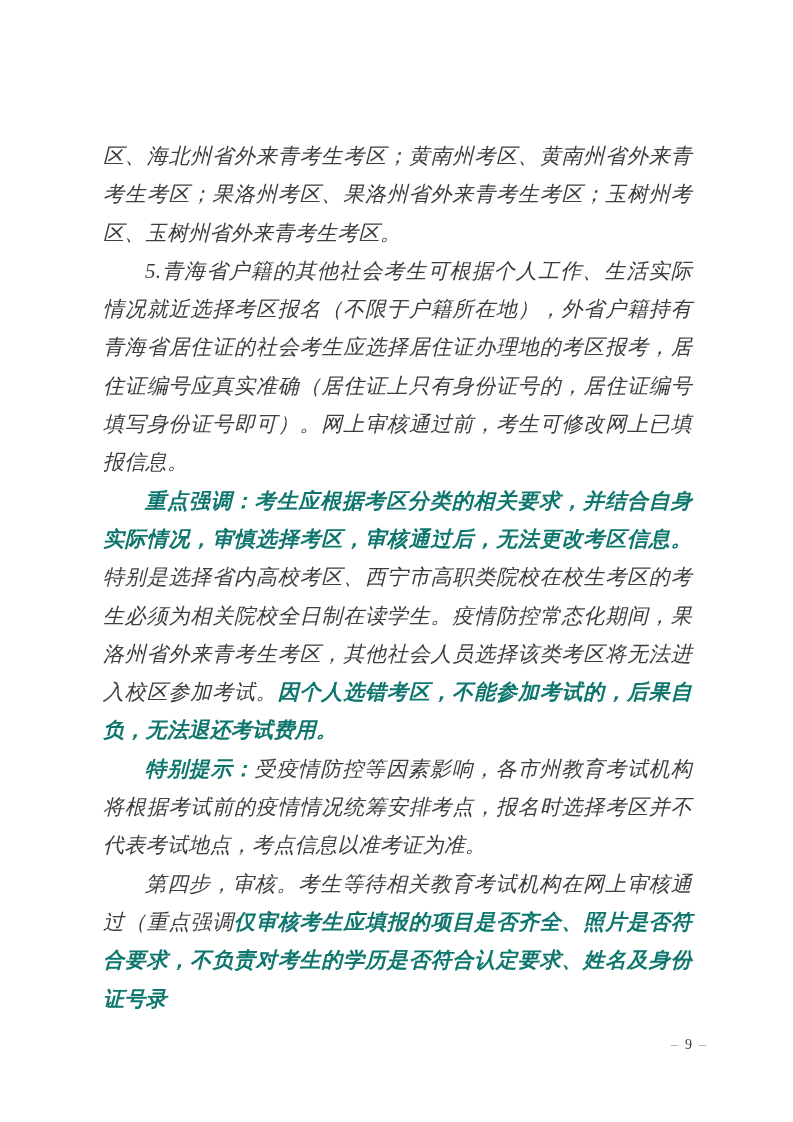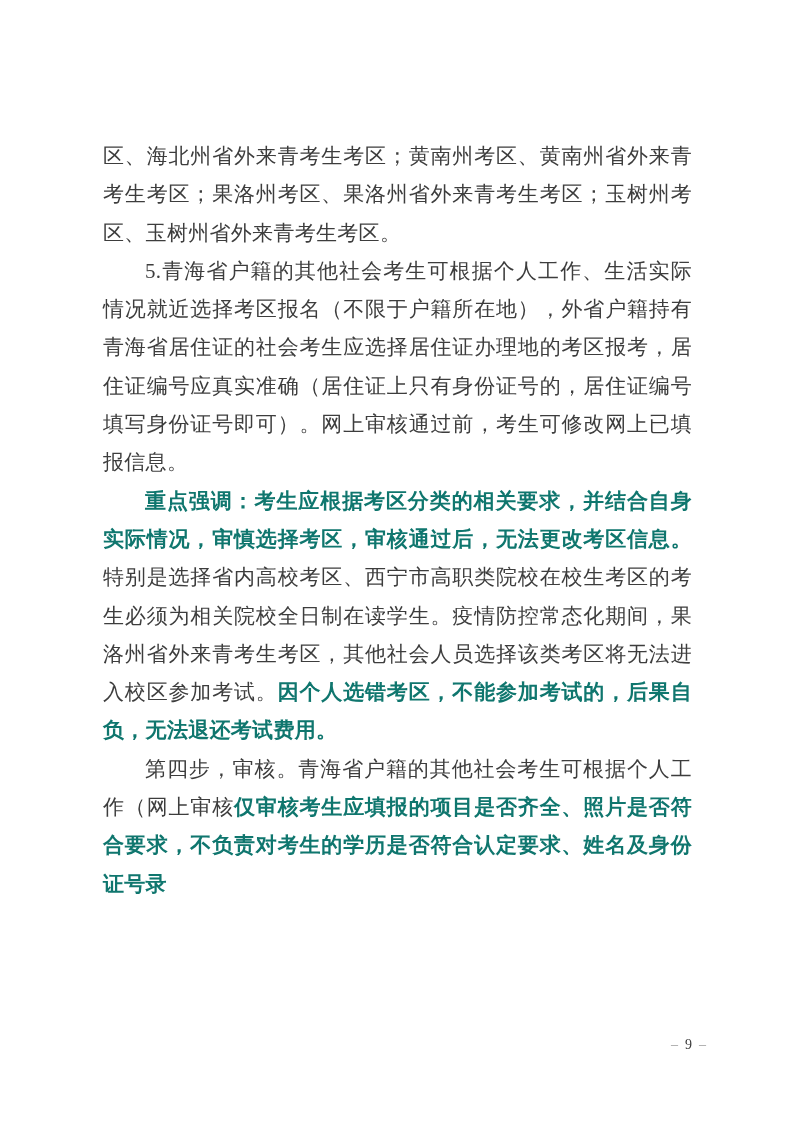--- a/index.html
+++ b/index.html
@@ -17,20 +17,21 @@
     width: 793px;
     height: 1122px;
     background: #ffffff;
     overflow: hidden;
   }
   .textblock {
     position: absolute;
     left: 103px;
     top: 137px;
     width: 589px;
+    font-style: italic;
   }
   .para {
     margin: 0;
     font-size: 21px;
     line-height: 38.3px;
     text-align: justify;
     color: #3d3d3d;
     letter-spacing: 0.3px;
     font-family: "Liberation Serif", "DejaVu Serif", serif;
   }
@@ -65,20 +66,21 @@
 
   <main class="textblock">
 
     <p class="para"><span class="seg">区、海北州省外来青考生考区；黄南州考区、黄南州省外来青考生考区；果洛州考区、果洛州省外来青考生考区；玉树州考区、玉树州省外来青考生考区。</span></p>
 
 
     <p class="para indent"><span class="seg">5.青海省户籍的其他社会考生可根据个人工作、生活实际情况就近选择考区报名（不限于户籍所在地），外省户籍持有青海省居住证的社会考生应选择居住证办理地的考区报考，居住证编号应真实准确（居住证上只有身份证号的，居住证编号填写身份证号即可）。网上审核通过前，考生可修改网上已填报信息。</span></p>
 
     <p class="para indent"><span class="seg bold">重点强调：考生应根据考区分类的相关要求，并结合自身实际情况，审慎选择考区，审核通过后，无法更改考区信息。</span><span class="seg">特别是选择省内高校考区、西宁市高职类院校在校生考区的考生必须为相关院校全日制在读学生。疫情防控常态化期间，果洛州省外来青考生考区，其他社会人员选择该类考区将无法进入校区参加考试。</span><span class="seg bold">因个人选错考区，不能参加考试的，后果自负，无法退还考试费用。</span></p>
 
+    <p class="para indent"><span class="seg bold">特别提示：</span><span class="seg">受疫情防控等因素影响，各市州教育考试机构将根据考试前的疫情情况统筹安排考点，报名时选择考区并不代表考试地点，考点信息以准考证为准。</span></p>
 
-    <p class="para indent"><span class="seg">第四步，审核。青海省户籍的其他社会考生可根据个人工作（网上审核</span><span class="seg bold">仅审核考生应填报的项目是否齐全、照片是否符合要求，不负责对考生的学历是否符合认定要求、姓名及身份证号录</span></p>
+    <p class="para indent"><span class="seg">第四步，审核。考生等待相关教育考试机构在网上审核通过（重点强调</span><span class="seg bold">仅审核考生应填报的项目是否齐全、照片是否符合要求，不负责对考生的学历是否符合认定要求、姓名及身份证号录</span></p>
 
   </main>
 
   <div class="footer"><span class="dash">–</span><span class="pagenum">9</span><span class="dash">–</span></div>
 
 </div>
 
 </body></html>

